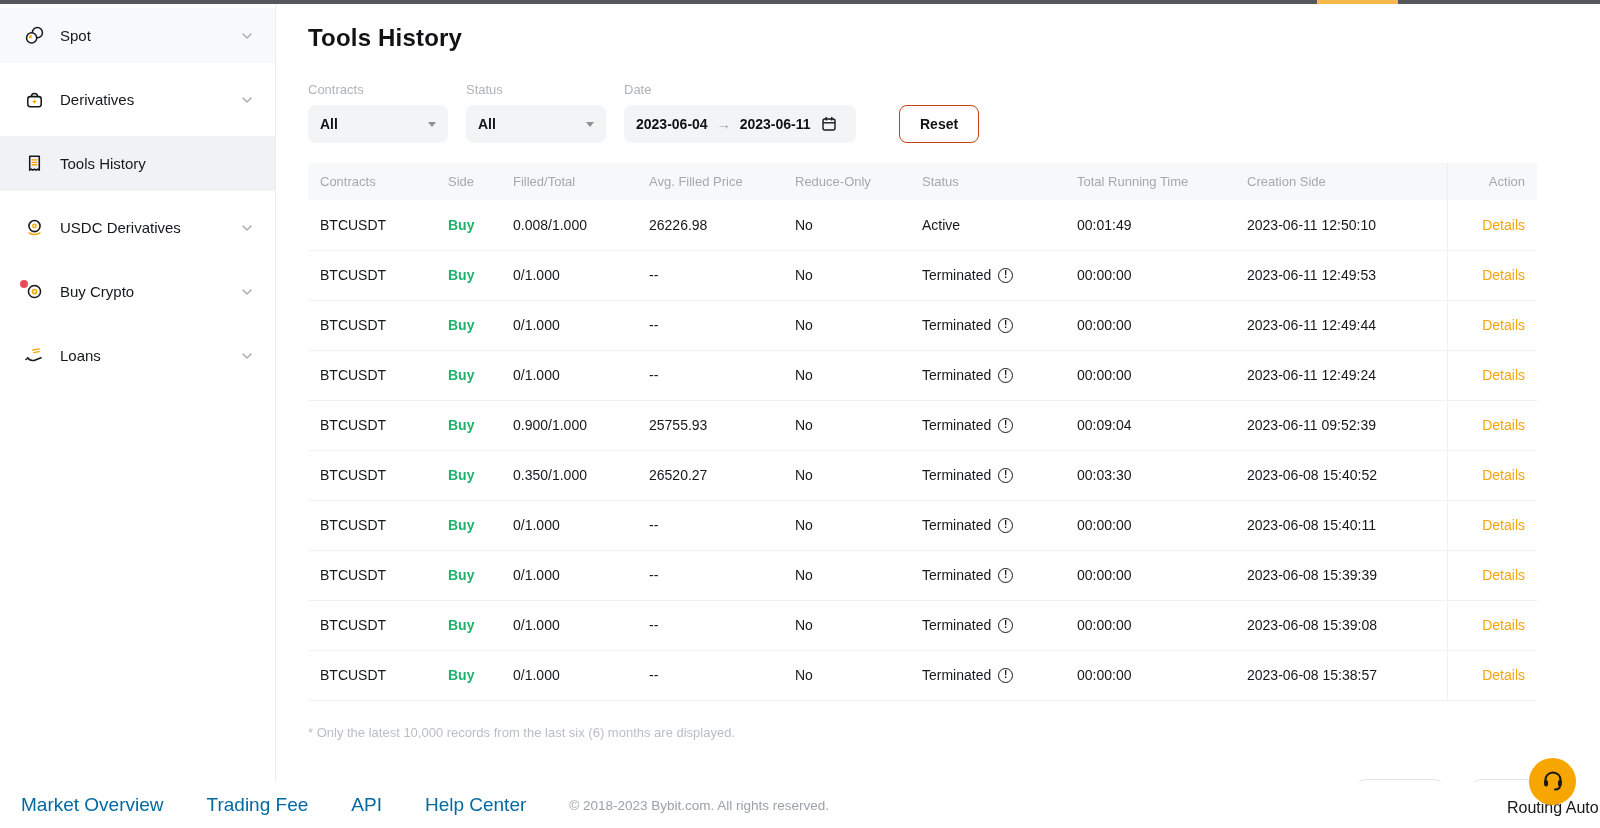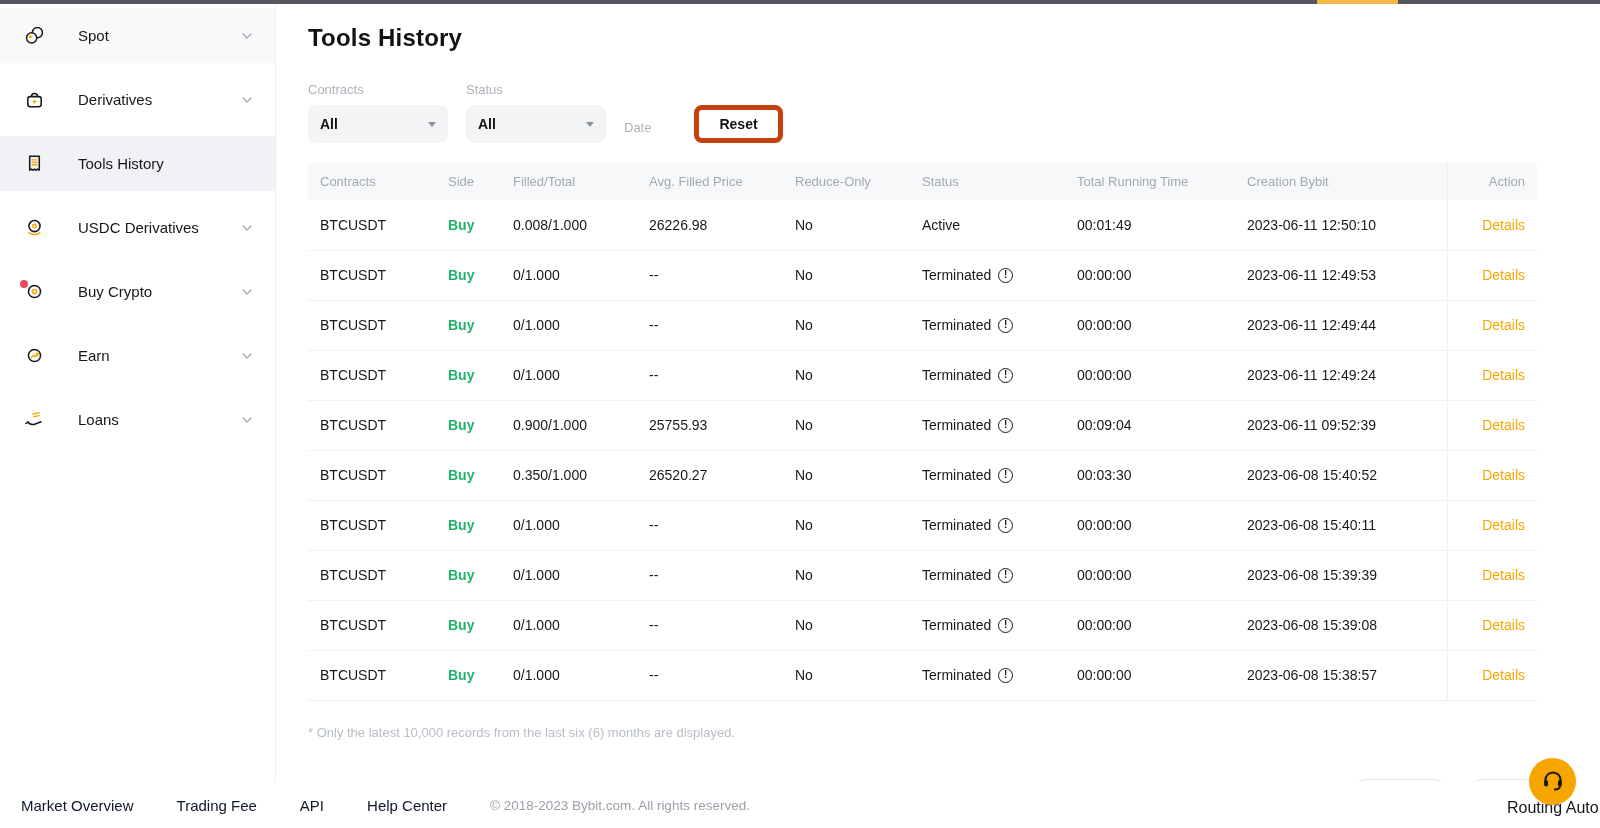--- a/index.html
+++ b/index.html
@@ -13,39 +13,39 @@
 
   
   .sidebar { position:absolute; top:4px; left:0; width:276px; bottom:46px; background:#fff;
     border-right:1px solid #ededf0; z-index:2; }
   .side-item { height:55px; margin-bottom:9px; display:flex; align-items:center;
     padding:0 22px; cursor:pointer; position:relative; }
   .side-item:first-of-type { margin-top:4px; }
   .side-item.spot-bg { background:#f8f9fb; }
   .side-item.selected { background:#f1f2f5; }
   .side-icon { width:24px; height:24px; display:inline-flex; align-items:center; justify-content:center; flex:0 0 24px; }
-  .side-label { margin-left:32px; font-size:15px; font-weight:500; color:#17181a; position:relative; }
+  .side-label { margin-left:14px; font-size:15px; font-weight:500; color:#17181a; position:relative; }
   .red-dot { position:absolute; top:16px; width:8px; height:8px; border-radius:50%; background:#eb4b59; margin-left:-2px; }
   .side-chevron { margin-left:auto; display:inline-flex; }
 
   
   .main { position:absolute; left:308px; top:24px; width:1229px; z-index:1; }
   .page-title { font-size:24px; font-weight:700; color:#121214; letter-spacing:.2px; }
 
   .filters { display:flex; margin-top:30px; gap:18px; align-items:flex-end; }
   .filter-label { font-size:13px; color:#aeb3bb; margin-bottom:8px; }
   .control { height:38px; background:#f3f4f6; border-radius:8px; display:flex; align-items:center;
     padding:0 12px; font-size:14px; font-weight:600; color:#121214; cursor:pointer;gap:12px; }
   .select { width:140px; justify-content:space-between; }
   .caret { width:0; height:0; border-left:4.5px solid transparent; border-right:4.5px solid transparent;
     border-top:5.5px solid #8b9099; }
   .date-range { width:232px; gap:9px; }
   .date-sep { color:#9aa0a8; font-weight:400; }
   .cal-icon { display:inline-flex; margin-left:2px; }
-  .reset-btn { margin-left:25px; height:38px; padding:0 20px; background:#fff; border:5px solid #c2410c;
+  .reset-btn { margin-left:25px; height:38px; padding:0 20px; background:#fff; border:1px solid #c2410c;
     border-radius:8px; font-size:14px; font-weight:700; color:#121214; cursor:pointer;
     font-family:"Liberation Sans", sans-serif; }
 
   
   table { margin-top:20px; width:1229px; border-collapse:collapse; table-layout:fixed; }
   thead th { background:#f7f8f9; height:37px; font-size:13px; font-weight:400; color:#a3a9b1;
     text-align:left; padding:0 12px; white-space:nowrap; }
   tbody td { height:50px; font-size:14px; color:#17181a; padding:0 12px; white-space:nowrap;
     border-bottom:1px solid #f0f1f3; background:#fff; }
   th:last-child, td:last-child { text-align:right; border-left:1px solid #eef0f3; }
@@ -57,21 +57,21 @@
     font-size:10px; font-weight:700; color:#17181a; line-height:1; }
   .info-icon::before { content:"!"; }
   .details-link { color:#f7a600; font-weight:500; text-decoration:none; cursor:pointer; }
 
   .footnote { margin-top:24px; font-size:13px; color:#b8bec6; }
 
   
   .site-footer { position:absolute; left:0; right:0; top:782px; height:46px; background:#fff;
     display:flex; align-items:center; padding-left:21px; gap:43px; z-index:3; }
   .footer-links { display:flex; gap:43px; }
-  .footer-link { font-size:15px; color:#0f172a; text-decoration:none; cursor:pointer; }
+  .footer-link { font-size:19px; color:#0369a1; text-decoration:none; cursor:pointer; }
   .copyright { font-size:13.5px; color:#9aa1a9; }
 
   
   .ghost-btn { position:absolute; background:#fff; border:1px solid #e2e6ea; border-radius:18px;
     height:56px; z-index:3; }
   .ghost-btn.g1 { left:1350px; top:779px; width:100px; }
   .ghost-btn.g2 { left:1465px; top:779px; width:112px; }
   .routing-label { position:absolute; left:1507px; top:799px; font-size:16px; color:#17181a; z-index:4; }
   .support-circle { position:absolute; left:1529px; top:758px; width:47px; height:47px; border-radius:50%;
     background:#f7a600; display:flex; align-items:center; justify-content:center; z-index:5; cursor:pointer; }
@@ -158,36 +158,20 @@
       </span>
       <span class="side-label">Buy Crypto</span>
       <span class="red-dot"></span>
       <span class="side-chevron">
         <svg width="12" height="8" viewBox="0 0 12 8">
           <polyline points="2,2 6,6 10,2" fill="none" stroke="#a8adb5" stroke-width="1.5" stroke-linecap="round" stroke-linejoin="round"></polyline>
         </svg>
       </span>
     </div>
 
-    <div class="side-item">
-      <span class="side-icon">
-        <svg width="23" height="23" viewBox="0 0 24 24">
-          <circle cx="12" cy="12" r="6.3" fill="none" stroke="#17181a" stroke-width="1.6"></circle>
-          <path d="M8.7 14.2 L11 11.6 L12.8 13.2 L15.4 10" fill="none" stroke="#f7a600" stroke-width="1.5" stroke-linecap="round" stroke-linejoin="round"></path>
-          <path d="M15.5 12 V10 h-2" fill="none" stroke="#f7a600" stroke-width="1.5" stroke-linecap="round" stroke-linejoin="round"></path>
-        </svg>
-      </span>
-      <span class="side-label">Earn</span>
-
-      <span class="side-chevron">
-        <svg width="12" height="8" viewBox="0 0 12 8">
-          <polyline points="2,2 6,6 10,2" fill="none" stroke="#a8adb5" stroke-width="1.5" stroke-linecap="round" stroke-linejoin="round"></polyline>
-        </svg>
-      </span>
-    </div>
 
     <div class="side-item">
       <span class="side-icon">
         <svg width="23" height="23" viewBox="0 0 24 24">
           <path d="M10.4 6.3 l6.6-1.2" stroke="#f7a600" stroke-width="1.5" stroke-linecap="round"></path>
           <path d="M11.3 9 l5.6-1" stroke="#f7a600" stroke-width="1.5" stroke-linecap="round"></path>
           <path d="M4.8 14.3 q2.2 3.6 6.8 2.8 l7.2-2.7" fill="none" stroke="#17181a" stroke-width="1.6" stroke-linecap="round"></path>
           <path d="M4.2 15.5 l-1.2.5" stroke="#17181a" stroke-width="1.6" stroke-linecap="round"></path>
         </svg>
       </span>
@@ -214,20 +198,33 @@
     </div>
     <div class="filter">
       <div class="filter-label">Status</div>
       <div class="control select">
         <span>All</span>
         <span class="caret"></span>
       </div>
     </div>
     <div class="filter">
       <div class="filter-label">Date</div>
+      <div class="control date-range">
+        <span>2023-06-04</span>
+        <span class="date-sep">→</span>
+        <span>2023-06-11</span>
+        <span class="cal-icon">
+          <svg width="16" height="16" viewBox="0 0 16 16">
+              <rect x="2" y="3" width="12" height="11" rx="2" fill="none" stroke="#17181a" stroke-width="1.4"></rect>
+              <line x1="2" y1="6.8" x2="14" y2="6.8" stroke="#17181a" stroke-width="1.4"></line>
+              <line x1="5.2" y1="1.4" x2="5.2" y2="4" stroke="#17181a" stroke-width="1.4" stroke-linecap="round"></line>
+              <line x1="10.8" y1="1.4" x2="10.8" y2="4" stroke="#17181a" stroke-width="1.4" stroke-linecap="round"></line>
+            </svg>
+        </span>
+      </div>
     </div>
     <button class="reset-btn">Reset</button>
   </div>
 
   <table>
     <colgroup>
       <col style="width:128px">
         <col style="width:65px">
         <col style="width:136px">
         <col style="width:146px">
@@ -240,21 +237,21 @@
     <thead>
       <tr>
 
       <th>Contracts</th>
           <th>Side</th>
           <th>Filled/Total</th>
           <th>Avg. Filled Price</th>
           <th>Reduce-Only</th>
           <th>Status</th>
           <th>Total Running Time</th>
-          <th>Creation Bybit</th>
+          <th>Creation Side</th>
           <th>Action</th>
         </tr>
     </thead>
     <tbody>
 
         <tr>
           <td class="c-contracts">BTCUSDT</td>
           <td class="c-side">Buy</td>
           <td>0.008/1.000</td>
           <td>26226.98</td>

